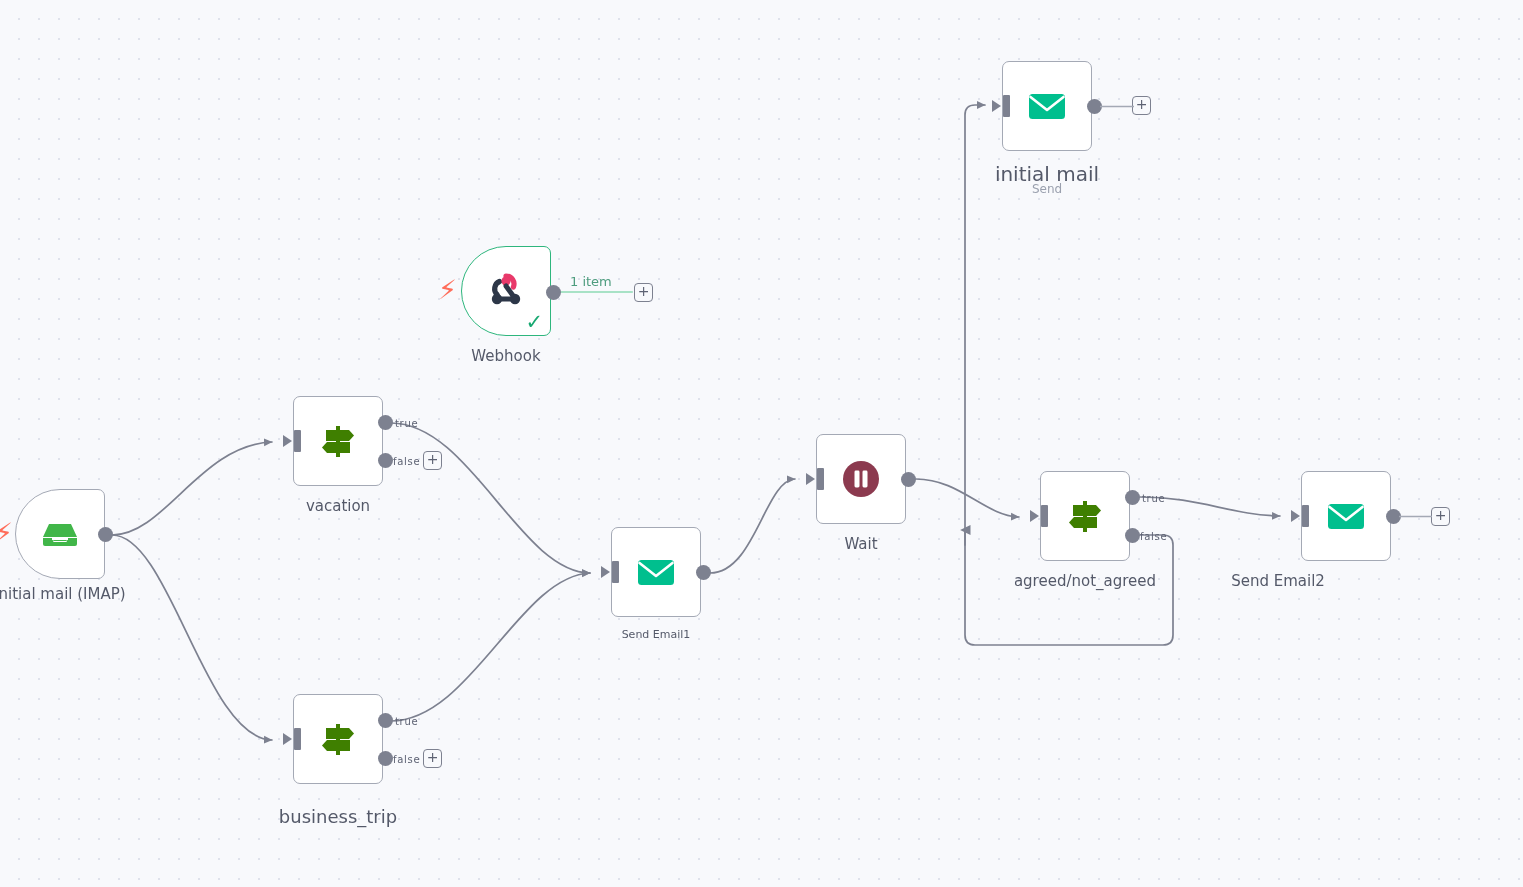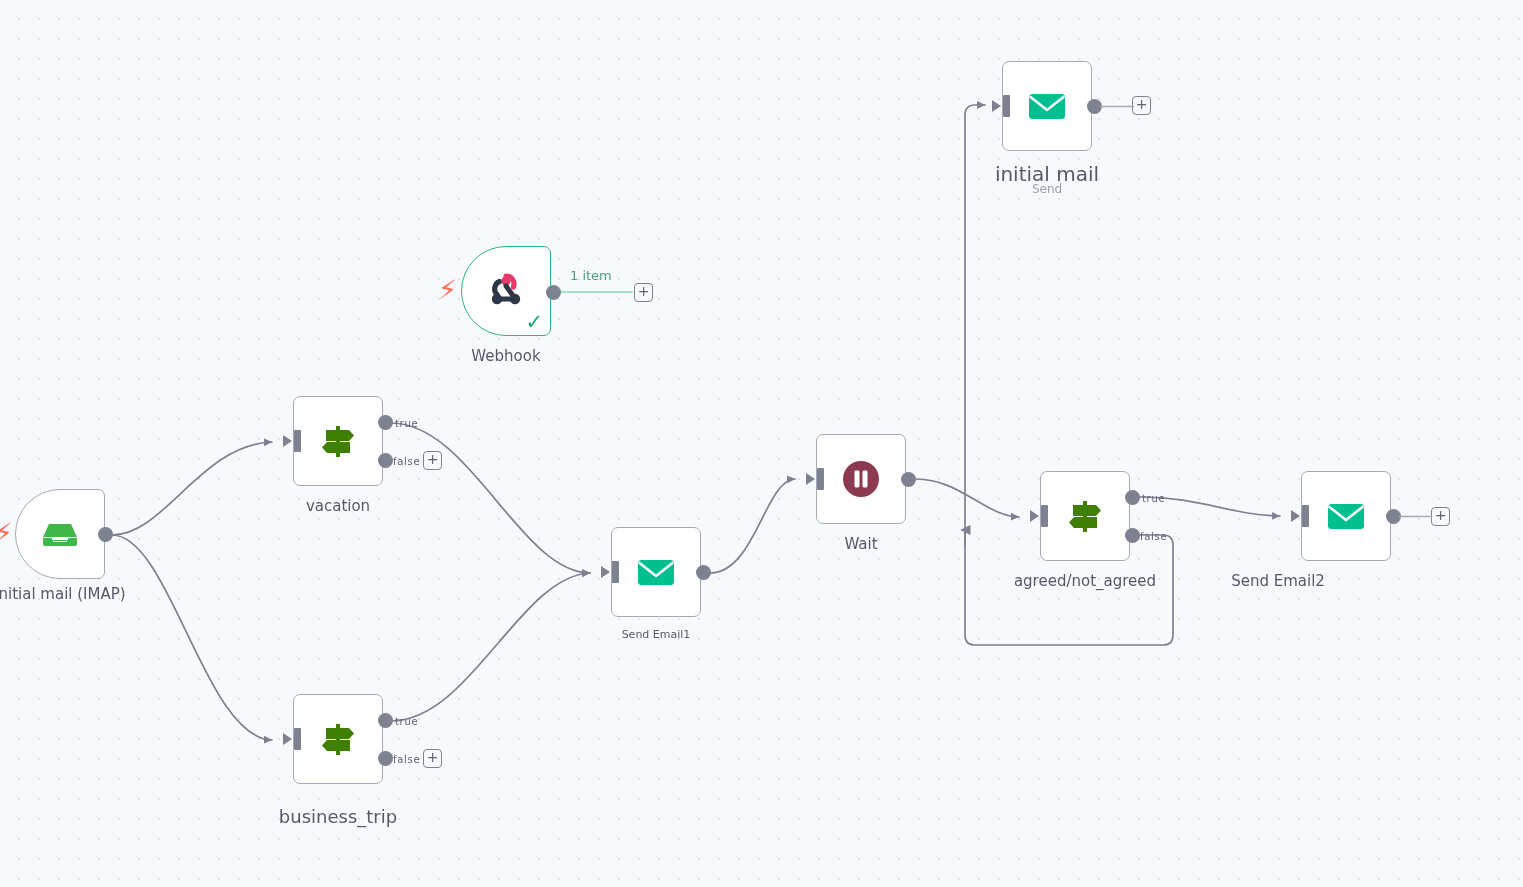--- a/index.html
+++ b/index.html
@@ -200,21 +200,21 @@
         <circle cx="32" cy="31" r="5.2" fill="#2d3748"></circle>
         <path d="M14,31 L32,31" stroke="#2d3748" stroke-width="5" stroke-linecap="round"></path>
         <path d="M23,18 L29.5,27" stroke="#2d3748" stroke-width="5" stroke-linecap="round"></path>
       </svg>
     </span>
     <span class="bolt" style="left:-24px; top:29px;">⚡</span>
     <span class="check">✓</span>
   </div>
   <div style="position:absolute; left:506px; top:347px; transform:translateX(-50%); white-space:nowrap; font-size:15px; color:#545969;">Webhook</div>
   <div class="out-dot" style="left:546px; top:285px; background:#7d8190;"></div>
-  <div class="edge-cap" style="left:570px; top:268px;">1 item</div>
+  <div class="edge-cap" style="left:570px; top:274px;">1 item</div>
   <div class="plus-btn" style="left:634px; top:283px;">+</div>
 
   <div class="node" style="left:293px; top:396px;">
     <span class="icon-wrap">
       <svg viewBox="0 0 46 46" width="46" height="46">
         <rect x="21" y="8" width="4" height="31" fill="#3f7f00"></rect>
         <path d="M11,12 L34,12 L39,17.5 L34,23 L11,23 Z" fill="#3f7f00"></path>
         <path d="M35,24 L12,24 L7,29.5 L12,35 L35,35 Z" fill="#3f7f00"></path>
       </svg>
     </span>

